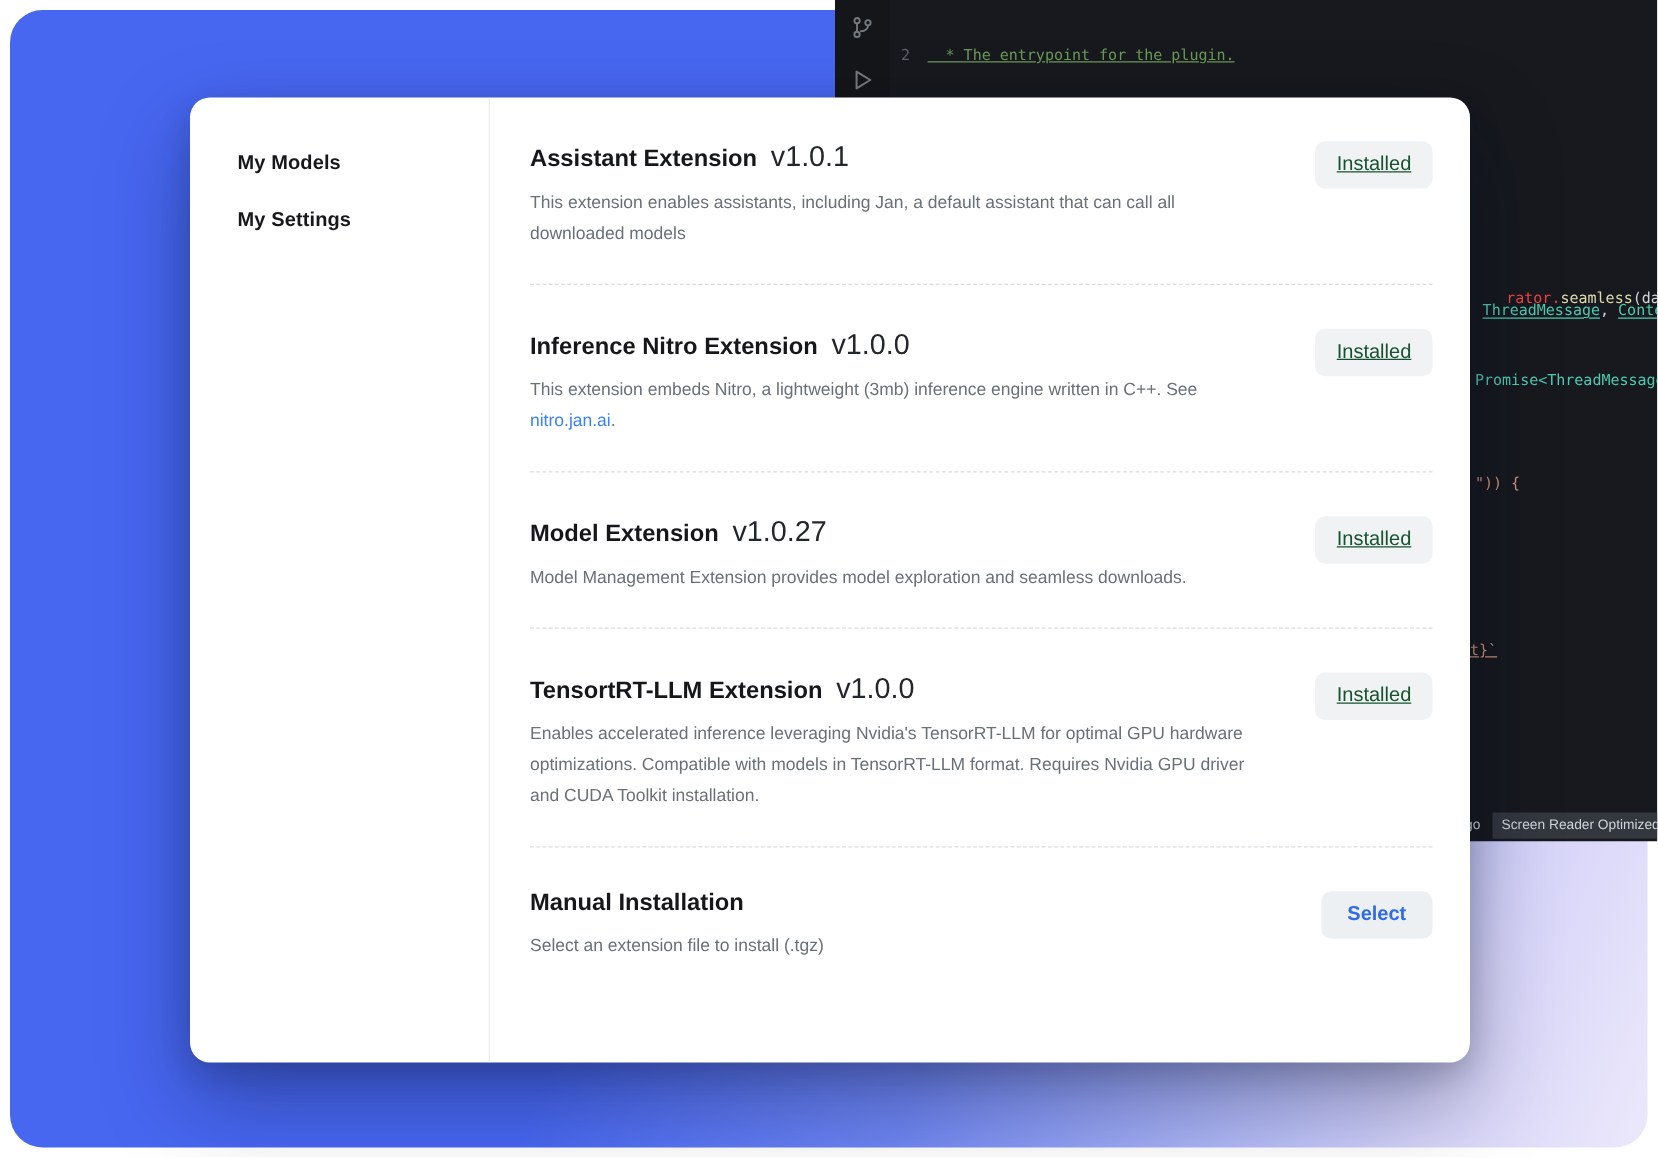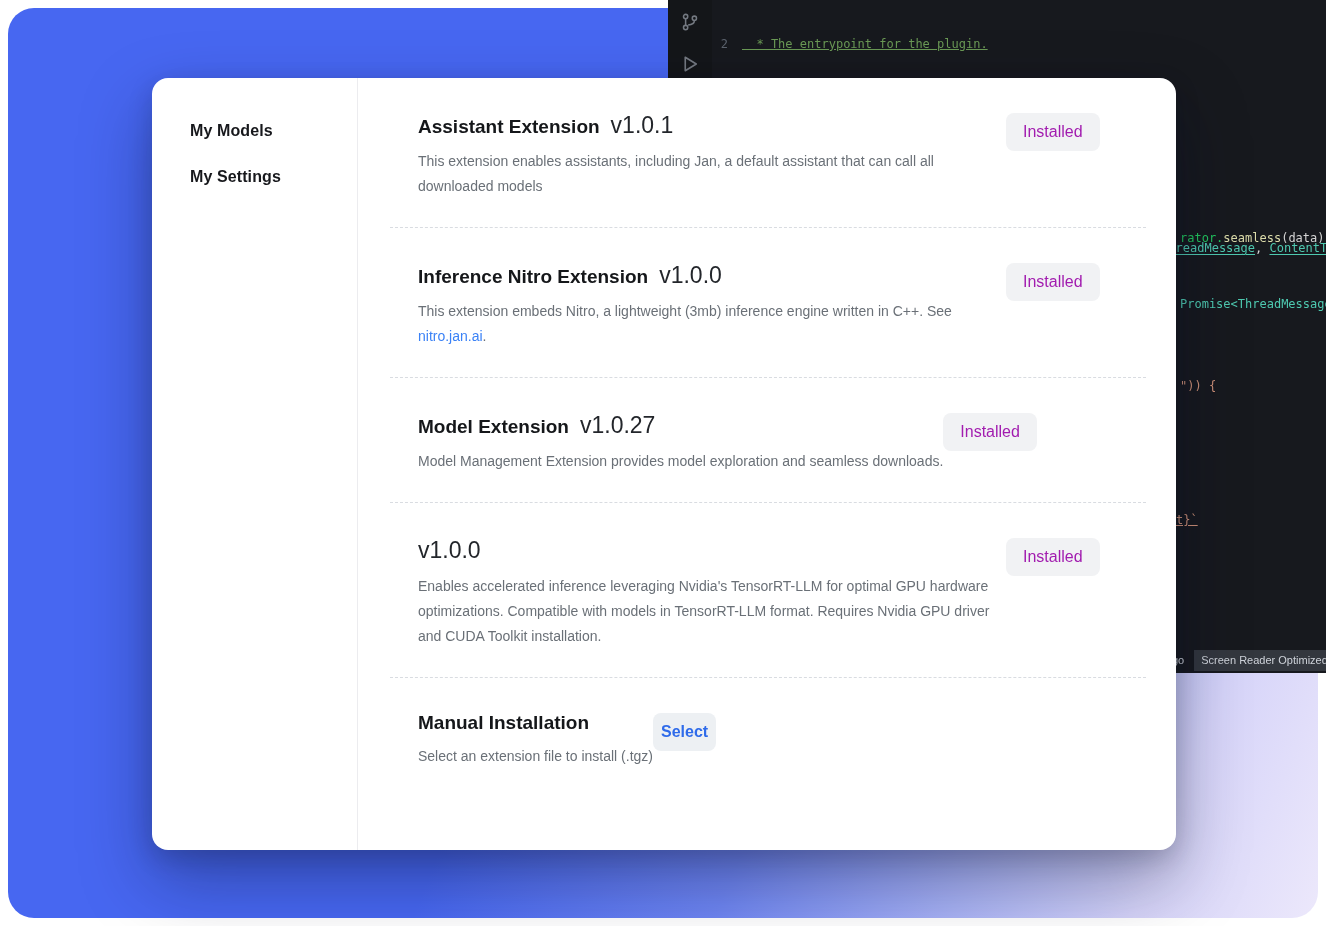--- a/index.html
+++ b/index.html
@@ -23,21 +23,21 @@
   .activity-bar { position:absolute; left:0; top:0; width:44px; height:100%; background:#141619; }
   .activity-icon { position:absolute; left:12px; width:20px; height:20px; opacity:.85; }
   .activity-icon.src { top:12px; }
   .activity-icon.run { top:54px; }
   .code-area { position:absolute; left:48px; top:2px; right:0; white-space:pre; }
   .code-line { display:flex; height:17px; }
   .ln { width:26px; text-align:right; padding-right:14px; color:#5c636e; flex:0 0 auto; }
   .code-text { white-space:pre; }
   .tok-kw { color:var(--keyword-purple,#c586c0); }
   .tok-punct { color:#d4d4d4; }
-  .tok-var { color:#22c55e; }
+  .tok-var { color:#ef4444;margin-left:25px; }
   .tok-type { color:var(--type-teal,#4ec9b0); text-decoration:underline; text-underline-offset:2px; }
   .tok-fn { color:#dcdcaa; }
   .tok-comment { color:var(--comment-green,#6a9955);text-decoration:underline; }
   .frag { position:absolute; white-space:nowrap; }
   .frag1 { left:512px; top:230px; }
   .frag2 { left:512px; top:296px; color:var(--type-teal,#4ec9b0); }
   .frag3 { left:512px; top:378px; color:var(--string-orange,#ce9178); }
   .frag4 { left:508px; top:512px; color:var(--string-orange,#ce9178); text-decoration:underline; }
   .editor-status {
     position:absolute; left:504px; bottom:4px; height:18px;
@@ -45,43 +45,43 @@
     font-family:"Liberation Sans", sans-serif; font-size:11px; color:#cfd3da;
   }
   .status-badge { background:#33373e; padding:2px 7px; }
 
   
   .modal {
     position:absolute; left:152px; top:78px; width:1024px; height:772px;
     background:#ffffff; border-radius:16px; display:flex; overflow:hidden;
     box-shadow:0 30px 70px rgba(10,15,40,.35), 0 8px 24px rgba(10,15,40,.18);
   }
-  .sidebar { width:206px; flex:0 0 auto; border-right:1px solid #ececef; padding:34px 17px 0 18px; }
+  .sidebar { width:240px; flex:0 0 auto; border-right:1px solid #ececef; padding:34px 17px 0 18px; }
   .side-item {
     padding:10px 20px; border-radius:8px; margin-bottom:8px; cursor:pointer;
     font-size:16px; font-weight:700; color:#17181c; letter-spacing:.1px;
   }
   .side-item.active { background:#f0f0f1; }
 
   .content { flex:1; padding:34px 30px 24px 32px; overflow:hidden; }
-  .ext-row { display:flex; align-items:flex-start;margin-left:28px; }
+  .ext-row { display:flex; justify-content:space-between; align-items:flex-start; }
   .ext-text { max-width:588px; }
   .ext-title-line { display:flex; align-items:baseline; gap:11px; }
   .ext-title { font-size:19px; font-weight:700; color:#15171a; }
   .ext-version { font-size:23px; font-weight:400; color:#23262b; }
   .ext-desc { margin-top:10px; font-size:14px; line-height:25px; color:#6a7077; }
   .link { color:var(--link-blue,#3b82f6); text-decoration:none; cursor:pointer; }
   .divider { border:none; border-top:1px dashed #d9dce1; margin:28px 0 34px; }
 
   .btn {
     border:none; border-radius:8px; font-family:"Liberation Sans", sans-serif;
     font-size:16px; padding:10px 17px; cursor:pointer; flex:0 0 auto; margin-top:1px;
   }
-  .btn-installed { background:#f1f2f4; color:#a21caf; font-weight:500; }
-  .btn-select { background:#edf0f3; color:var(--accent-blue,#2f6bea); font-weight:700; padding:10px 8px; }
+  .btn-installed { background:#f1f2f4; color:#14532d; font-weight:500;text-decoration:underline; }
+  .btn-select { background:#edf0f3; color:var(--accent-blue,#2f6bea); font-weight:700; padding:10px 21px; }
 </style>
 </head>
 <body>
 
 <div class="stage">
 
   <div class="backdrop"></div>
 
   <div class="editor">
     <div class="activity-bar">
@@ -170,20 +170,21 @@
           </div>
           <p class="ext-desc">Model Management Extension provides model exploration and seamless downloads.</p>
         </div>
         <button class="btn btn-installed">Installed</button>
       </div>
       <hr class="divider">
 
       <div class="ext-row">
         <div class="ext-text">
           <div class="ext-title-line">
+            <span class="ext-title">TensortRT-LLM Extension</span>
             <span class="ext-version">v1.0.0</span>
           </div>
           <p class="ext-desc">Enables accelerated inference leveraging Nvidia's TensorRT-LLM for optimal GPU hardware optimizations. Compatible with models in TensorRT-LLM format. Requires Nvidia GPU driver and CUDA Toolkit installation.</p>
         </div>
         <button class="btn btn-installed">Installed</button>
       </div>
       <hr class="divider">
 
       <div class="ext-row">
         <div class="ext-text">

